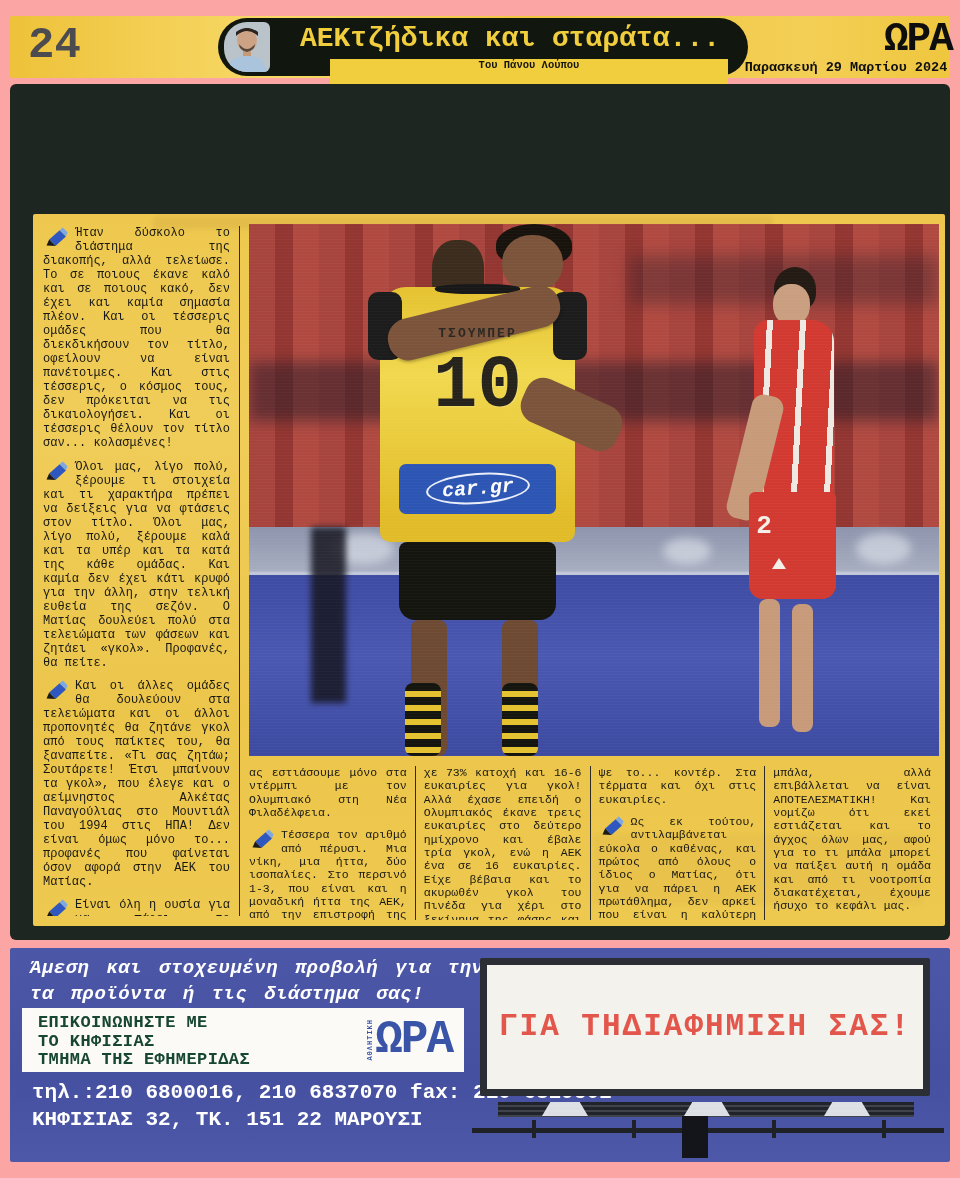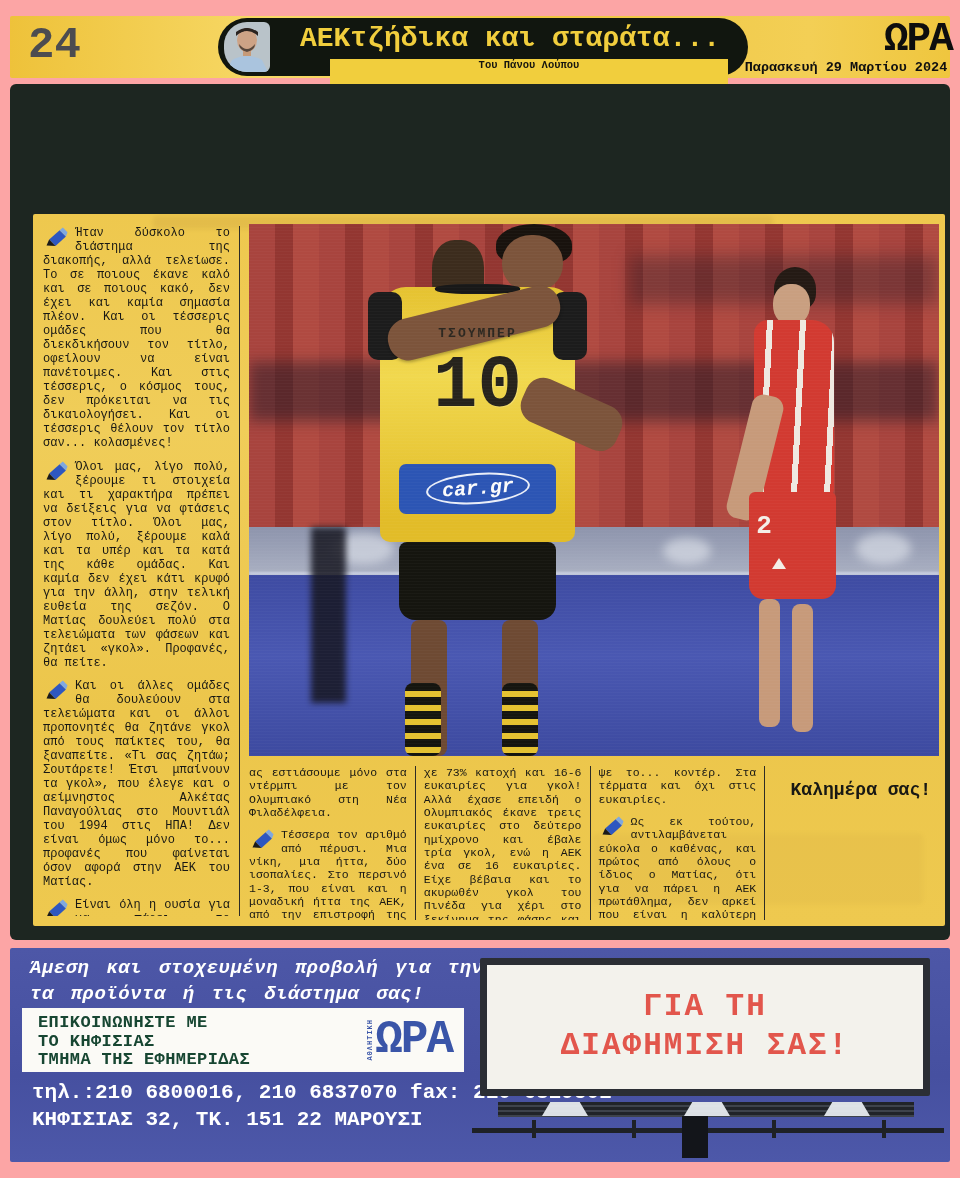--- a/index.html
+++ b/index.html
@@ -104,21 +104,21 @@
   .ad-green{position:absolute;left:16px;top:6px;font-size:17px;font-weight:700;color:#174632;
     line-height:1.1;letter-spacing:.4px;}
   .ad-logo{position:absolute;right:12px;top:4px;height:56px;display:flex;align-items:center;}
   .ad-logo .vert{font-size:7px;font-weight:700;color:#3a55a8;writing-mode:vertical-rl;
     transform:rotate(180deg);letter-spacing:1px;margin-right:1px;}
   .ad-logo .main{font-size:46px;font-weight:700;color:#3a55a8;letter-spacing:-2px;line-height:1;}
   .ad-contact{position:absolute;left:22px;top:132px;color:#ffffff;font-weight:700;font-size:21px;line-height:1.28;}
 
   .billboard{position:absolute;left:462px;top:4px;width:472px;height:206px;}
   .bb-panel{position:absolute;left:8px;top:6px;width:450px;height:138px;background:#f3f2ec;
-    border:7px solid #2b2e34;border-radius:2px;display:flex;flex-direction:column;align-items:center;justify-content:center;}
+    border:7px solid #2b2e34;border-radius:2px;display:flex;flex-direction:row;align-items:center;justify-content:center;}
   .bb-line{color:#e2564c;font-weight:700;font-size:31px;letter-spacing:2px;line-height:1.25;text-align:center;}
   .bb-ledge{position:absolute;left:26px;top:150px;width:416px;height:15px;
     background:repeating-linear-gradient(180deg,#202329 0 3px,#3e434c 3px 5px);}
   .bb-lamp{position:absolute;top:150px;width:46px;height:14px;background:#e7ebef;
     clip-path:polygon(18% 0,82% 0,100% 100%,0 100%);opacity:.95;}
   .bb-rail{position:absolute;left:0px;top:176px;width:472px;height:5px;background:#1e2126;}
   .bb-post{position:absolute;top:168px;width:4px;height:18px;background:#1e2126;}
   .bb-column{position:absolute;left:210px;top:164px;width:26px;height:42px;background:#13151a;}
 </style>
 </head>
@@ -255,20 +255,21 @@
           <p class="para"><span>ψε το... κοντέρ. Στα τέρματα και όχι στις ευκαιρίες.</span></p>
           <p class="para">
             <svg class="pencil" viewBox="0 0 24 20">
               <path d="M5 12 L15 3 L21 9 L11 18 Z" fill="#2e57c0"></path>
               <path d="M15 3 L18 0.5 L22.5 5 L21 9 Z" fill="#7fa8e0"></path>
               <path d="M5 12 L11 18 L2.5 17.5 Z" fill="#1a1a1a"></path>
             </svg><span>Ως εκ τούτου, αντιλαμβάνεται εύκολα ο καθένας, και πρώτος από όλους ο ίδιος ο Ματίας, ότι για να πάρει η ΑΕΚ πρωτάθλημα, δεν αρκεί που είναι η καλύτερη ομάδα, δεν αρκεί αν συνεχίσει να παίζει την καλύτερη</span>
           </p>
         </div>
         <div class="bcol">
+          <p class="para"><span>μπάλα, αλλά επιβάλλεται να είναι ΑΠΟΤΕΛΕΣΜΑΤΙΚΗ! Και νομίζω ότι εκεί εστιάζεται και το άγχος όλων μας, αφού για το τι μπάλα μπορεί να παίξει αυτή η ομάδα και από τι νοοτροπία διακατέχεται, έχουμε ήσυχο το κεφάλι μας.</span></p>
           <div class="signoff">Καλημέρα σας!</div>
         </div>
       </div>
     </div>
   </div>
 
   <div class="ad">
     <div class="ad-tagline">
       <div>Άμεση και στοχευμένη προβολή για την επιχείρηση,</div>
       <div>τα προϊόντα ή τις διάστημα σας!</div>

